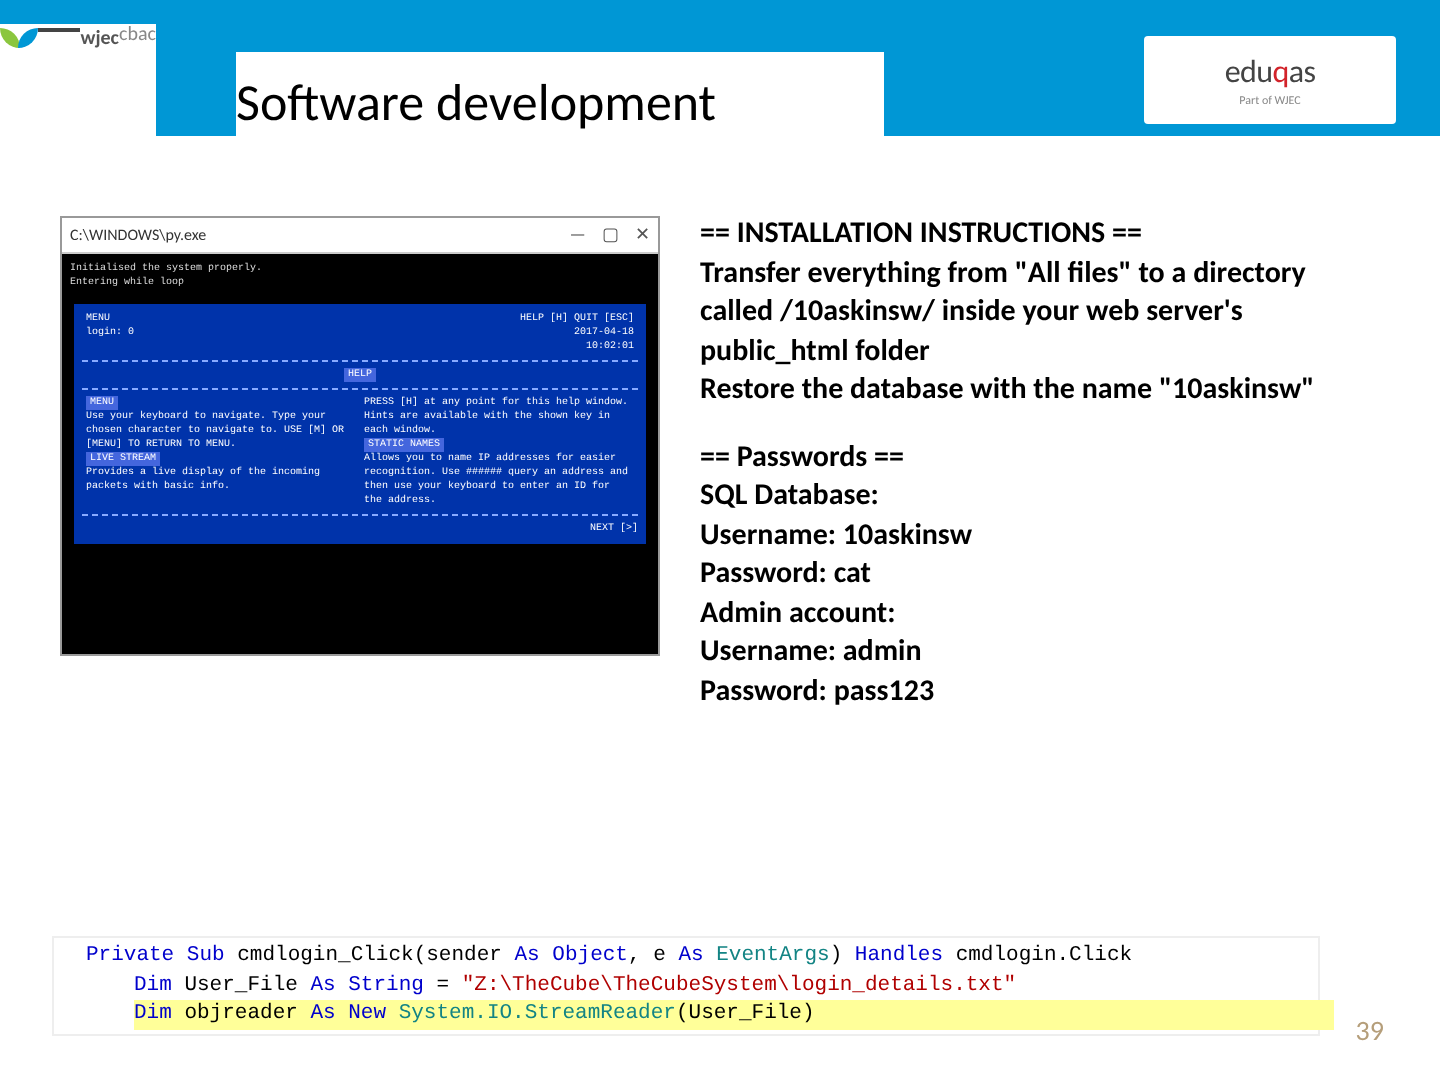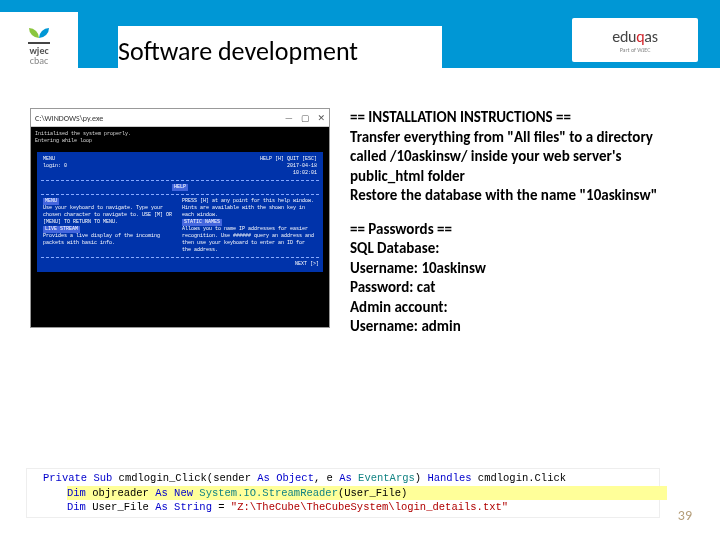--- a/index.html
+++ b/index.html
@@ -16,22 +16,22 @@
     height: 68px;
     background: #0097d5;
     display: flex;
     align-items: center;
   }
   .logo-wjec {
     background: #fff;
     height: 68px;
     width: 78px;
     display: flex;
-    flex-direction: column;
-    align-items: center;
+    flex-direction: row;
+    align-items: flex-start;
     justify-content: center;
     position: relative;
     margin-top: 24px;
   }
   .logo-wjec .leaf {
     width: 20px;
     height: 12px;
     position: relative;
     margin-bottom: 2px;
   }
@@ -256,29 +256,30 @@
       <span>Transfer everything from "All files" to a directory called /10askinsw/ inside your web server's public_html folder</span><br>
       <span>Restore the database with the name "10askinsw"</span>
     </p>
     <p>
       <strong>== Passwords ==</strong><br>
       <strong>SQL Database:</strong><br>
       <span>Username: 10askinsw</span><br>
       <span>Password: cat</span><br>
       <span>Admin account:</span><br>
       <span>Username: admin</span><br>
+      <span>Password: pass123</span>
     </p>
   </div>
 </div>
 
 <div class="code-snippet">
   <div>
     <span class="kw">Private Sub</span><span> cmdlogin_Click(sender </span><span class="kw">As</span><span class="kw"> Object</span><span>, e </span><span class="kw">As</span><span class="cls"> EventArgs</span><span>) </span><span class="kw">Handles</span><span> cmdlogin.Click</span>
   </div>
+  <div class="indent">
+    <span class="kw">Dim</span><span> User_File </span><span class="kw">As String</span><span> = </span><span class="str">"Z:\TheCube\TheCubeSystem\login_details.txt"</span>
+  </div>
   <div class="indent hl">
     <span class="kw">Dim</span><span> objreader </span><span class="kw">As New</span><span class="cls"> System.IO.StreamReader</span><span>(User_File)</span>
   </div>
-  <div class="indent">
-    <span class="kw">Dim</span><span> User_File </span><span class="kw">As String</span><span> = </span><span class="str">"Z:\TheCube\TheCubeSystem\login_details.txt"</span>
-  </div>
 </div>
 
 <div class="page-num">39</div>
 
 </body></html>

